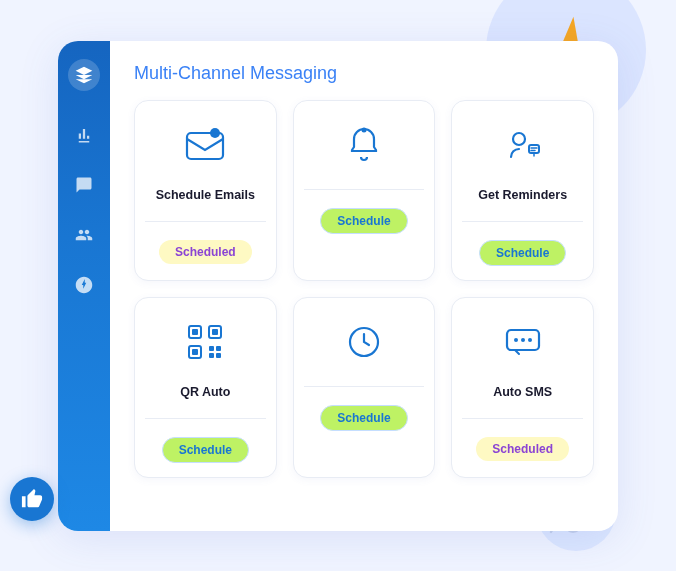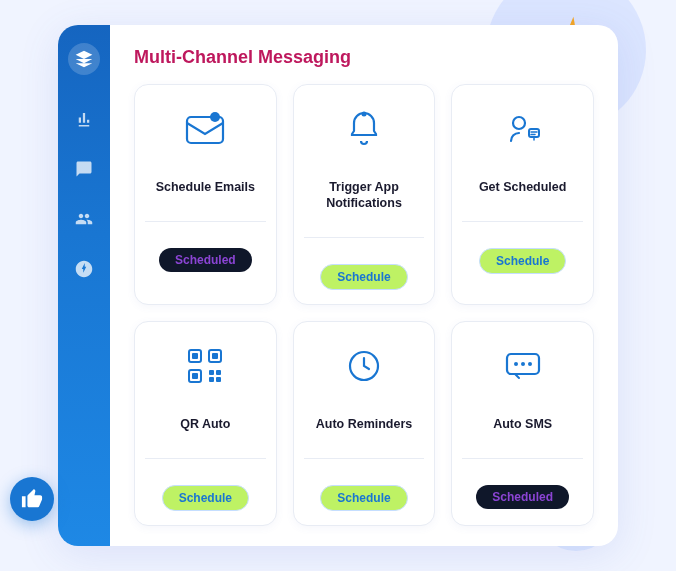--- a/index.html
+++ b/index.html
@@ -96,40 +96,40 @@
 
     
     .content {
       flex: 1;
       padding: 22px 24px 20px 24px;
       display: flex;
       flex-direction: column;
     }
     .page-title {
       font-size: 18px;
-      font-weight: 700;
-      color: #be185d;
+      font-weight: 400;
+      color: #3b82f6;
       margin-bottom: 16px;
     }
 
     
     .grid {
       display: grid;
       grid-template-columns: repeat(3, 1fr);
       gap: 16px;
     }
     .grid-card {
       background: #fff;
       border: 1px solid #e8ecf4;
       border-radius: 14px;
       padding: 18px 10px 14px 10px;
       display: flex;
       flex-direction: column;
       align-items: center;
-      gap: 24px;
+      gap: 16px;
       box-shadow: 0 2px 8px rgba(80,100,180,0.06);
     }
     .grid-card-icon {
       width: 52px;
       height: 52px;
       display: flex;
       align-items: center;
       justify-content: center;
       color: #1976d2;
     }
@@ -153,21 +153,21 @@
     .badge {
       border-radius: 20px;
       padding: 5px 16px;
       font-size: 12px;
       font-weight: 600;
       cursor: pointer;
       border: none;
       outline: none;
     }
     .badge-scheduled {
-      background: #0f172a;
+      background: #fef9c3;
       color: #8b44d4;
     }
     .badge-schedule {
       background: #bef264;
       color: #1976d2;
       border: 1px solid #c5deff;
     }
 
     
     .float-btn {
@@ -266,36 +266,35 @@
       </div>
 
       <div class="grid-card">
         <div class="grid-card-icon">
           <svg viewBox="0 0 44 44" fill="none" xmlns="http://www.w3.org/2000/svg">
             <path d="M22 6C16.477 6 12 10.477 12 16v8l-2 3v1h24v-1l-2-3v-8c0-5.523-4.477-10-10-10z" stroke="#1976d2" stroke-width="2.2" fill="none"></path>
             <path d="M19 34a3 3 0 006 0" stroke="#1976d2" stroke-width="2.2" fill="none"></path>
             <circle cx="22" cy="7" r="2.5" fill="#1976d2"></circle>
           </svg>
         </div>
-        <div class="grid-card-label">Trigger App Notifications</div>
         <div class="divider"></div>
         <button class="badge badge-schedule">Schedule</button>
       </div>
 
       <div class="grid-card">
         <div class="grid-card-icon">
           <svg viewBox="0 0 44 44" fill="none" xmlns="http://www.w3.org/2000/svg">
             <circle cx="18" cy="16" r="6" stroke="#1976d2" stroke-width="2.2" fill="none"></circle>
             <path d="M10 34c0-4.418 3.582-8 8-8" stroke="#1976d2" stroke-width="2.2" fill="none" stroke-linecap="round"></path>
             <rect x="28" y="22" width="10" height="8" rx="2" stroke="#1976d2" stroke-width="2" fill="none"></rect>
             <path d="M30 25h6M30 27.5h4" stroke="#1976d2" stroke-width="1.5" stroke-linecap="round"></path>
             <path d="M33 30v3" stroke="#1976d2" stroke-width="1.5" stroke-linecap="round"></path>
           </svg>
         </div>
-        <div class="grid-card-label">Get Scheduled</div>
+        <div class="grid-card-label">Get Reminders</div>
         <div class="divider"></div>
         <button class="badge badge-schedule">Schedule</button>
       </div>
 
       <div class="grid-card">
         <div class="grid-card-icon">
           <svg viewBox="0 0 44 44" fill="none" xmlns="http://www.w3.org/2000/svg">
             <rect x="6" y="6" width="12" height="12" rx="2" stroke="#1976d2" stroke-width="2" fill="none"></rect>
             <rect x="9" y="9" width="6" height="6" fill="#1976d2" rx="1"></rect>
             <rect x="26" y="6" width="12" height="12" rx="2" stroke="#1976d2" stroke-width="2" fill="none"></rect>
@@ -313,21 +312,20 @@
         <button class="badge badge-schedule">Schedule</button>
       </div>
 
       <div class="grid-card">
         <div class="grid-card-icon">
           <svg viewBox="0 0 44 44" fill="none" xmlns="http://www.w3.org/2000/svg">
             <circle cx="22" cy="22" r="14" stroke="#1976d2" stroke-width="2.2" fill="none"></circle>
             <path d="M22 14v8l5 3" stroke="#1976d2" stroke-width="2.2" stroke-linecap="round" fill="none"></path>
           </svg>
         </div>
-        <div class="grid-card-label">Auto Reminders</div>
         <div class="divider"></div>
         <button class="badge badge-schedule">Schedule</button>
       </div>
 
       <div class="grid-card">
         <div class="grid-card-icon">
           <svg viewBox="0 0 44 44" fill="none" xmlns="http://www.w3.org/2000/svg">
             <rect x="6" y="10" width="32" height="20" rx="4" stroke="#1976d2" stroke-width="2.2" fill="none"></rect>
             <circle cx="15" cy="20" r="2" fill="#1976d2"></circle>
             <circle cx="22" cy="20" r="2" fill="#1976d2"></circle>

